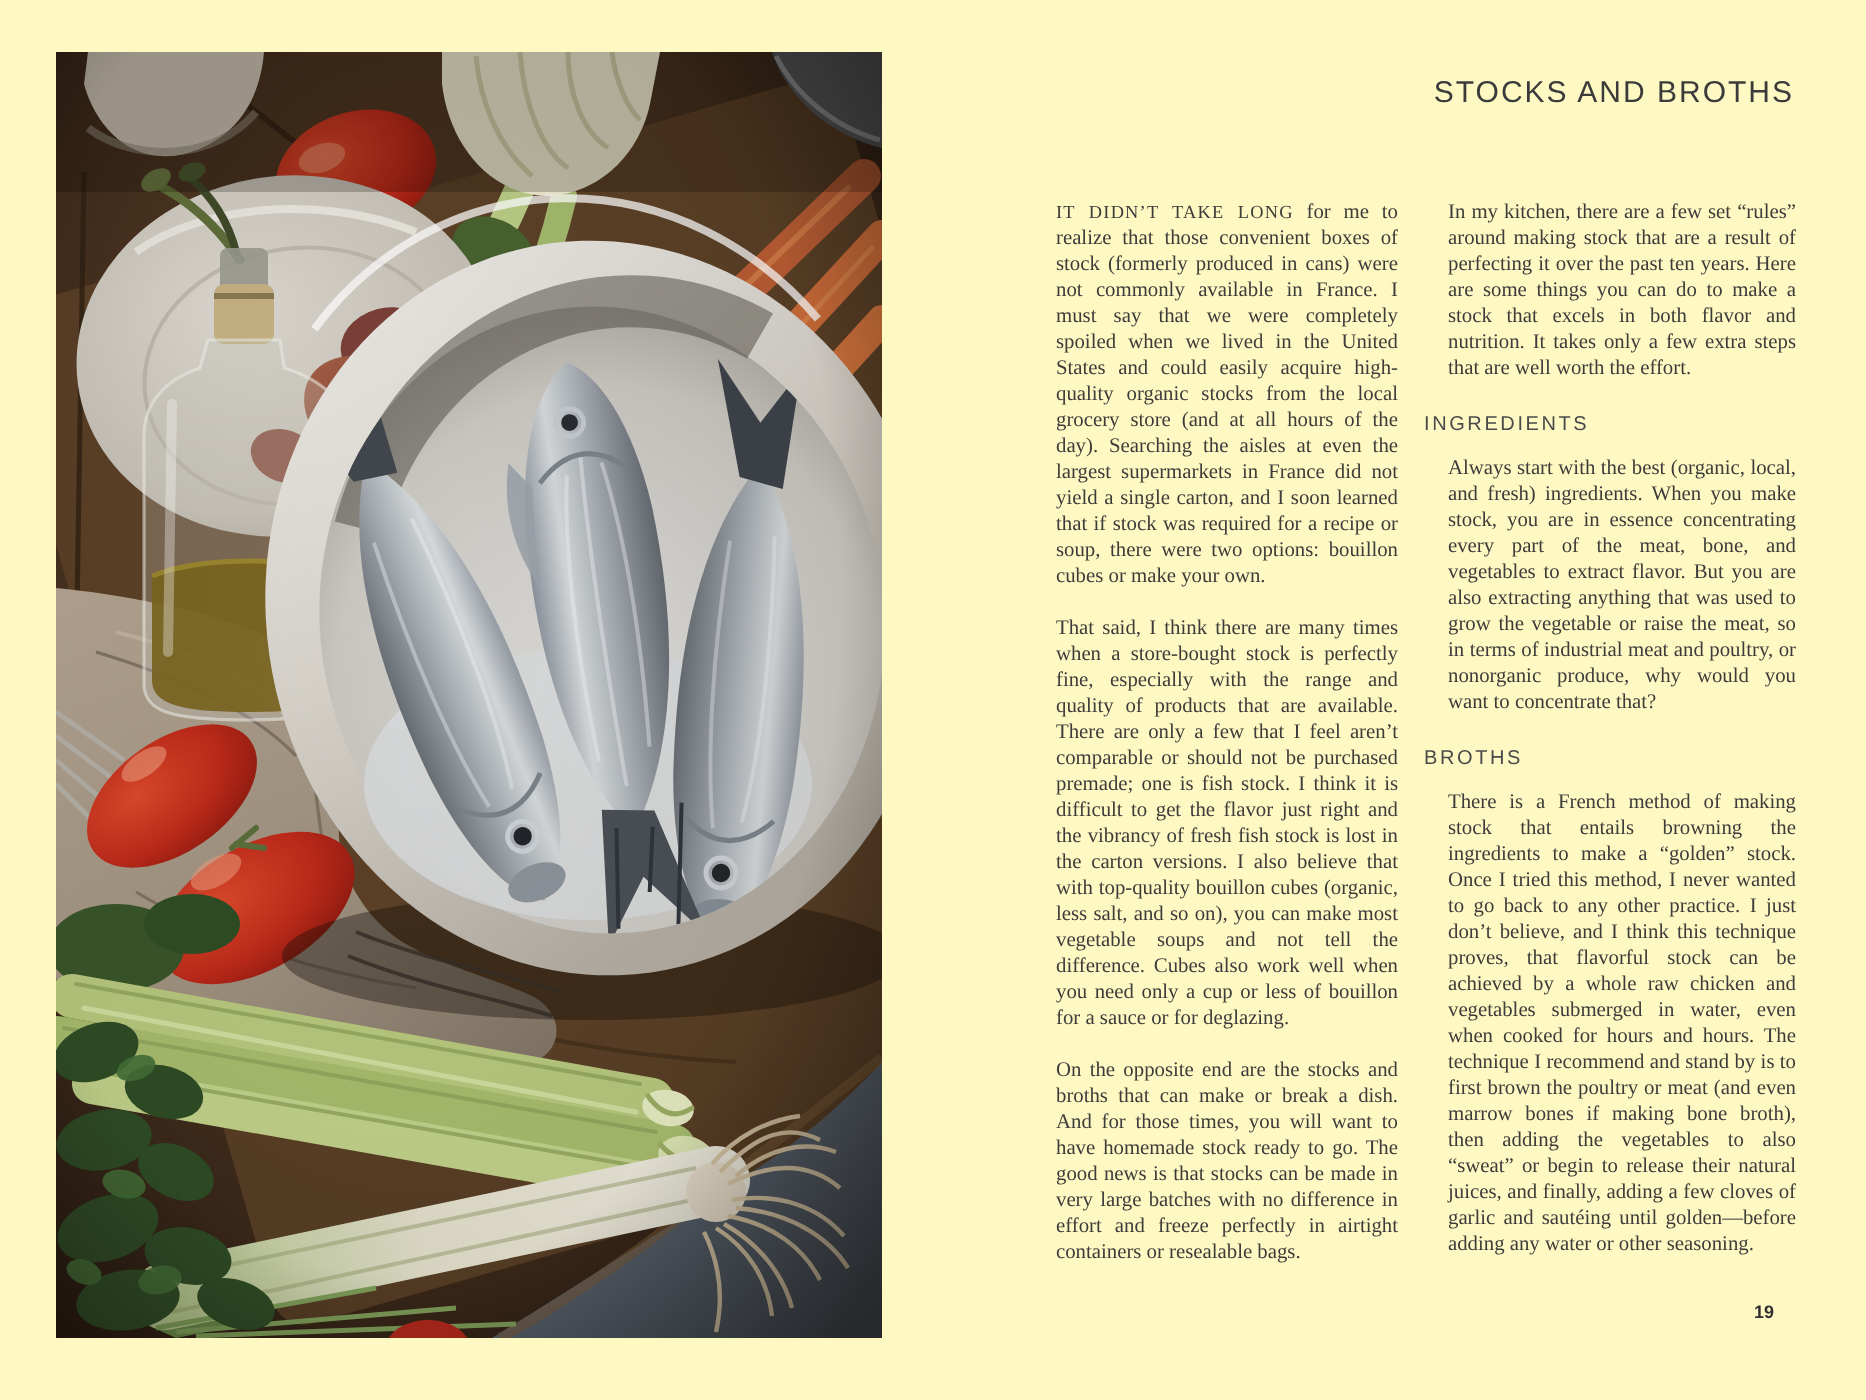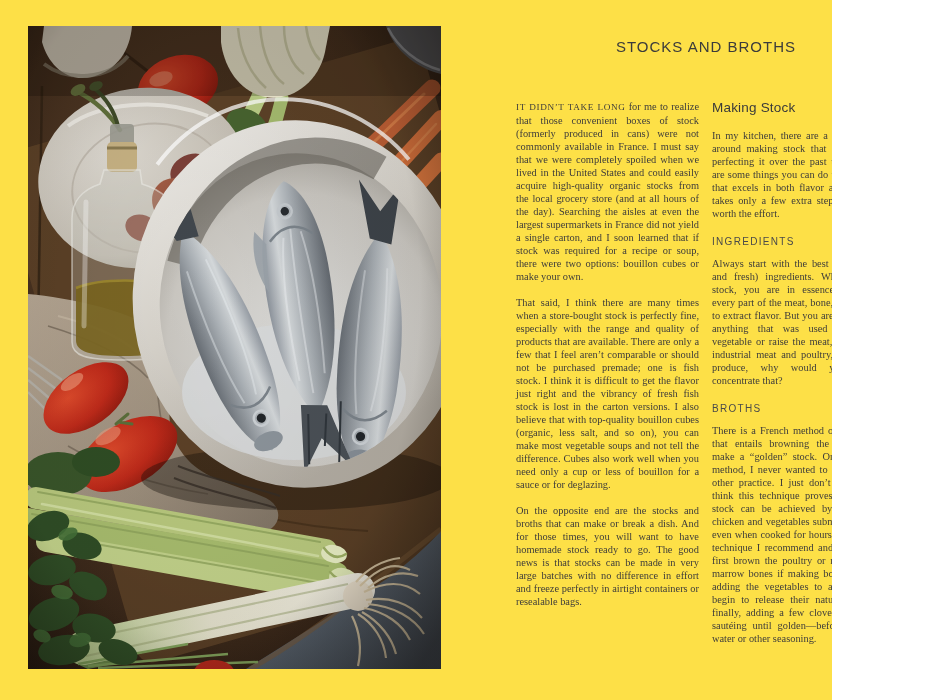--- a/index.html
+++ b/index.html
@@ -1,27 +1,27 @@
 <!DOCTYPE html>
 <html><head>
 <meta charset="utf-8">
 <style>
   html,body{margin:0;padding:0;background:#ffffff;}
-  .page{position:relative;width:832px;height:700px;background:#fde047;overflow:hidden;
+  .page{position:relative;width:933px;height:700px;background:#fef9c3;overflow:hidden;
         font-family:"Liberation Serif", serif;}
   .photo{position:absolute;left:28px;top:26px;width:413px;height:643px;margin:0;
          background:#3a2a1c;overflow:hidden;}
   .photo svg{display:block;}
   h1.chapter{position:absolute;top:38px;right:36px;margin:0;
      font-family:"Liberation Sans", sans-serif;font-weight:400;font-size:15px;
      letter-spacing:1px;color:#3b3b3b;white-space:nowrap;}
   .col{position:absolute;top:100px;}
   .col-left{left:516px;width:183px;}
   .col-right{left:712px;width:186px;}
-  .col p{margin:0 0 13px 0;font-size:10.4px;line-height:13px;color:#3e3c3a;
+  .col p{margin:0 0 13px 12px;font-size:10.4px;line-height:13px;color:#3e3c3a;
      text-align:justify;}
   .lead-caps{font-size:9.2px;letter-spacing:0.6px;color:#3e3c3a;}
   h2.making{margin:0 0 14px 0;font-family:"Liberation Sans", sans-serif;
      font-weight:400;font-size:13.5px;color:#3a3a3a;letter-spacing:0.2px;}
   h3.sub{margin:16px 0 10px 0;font-family:"Liberation Sans", sans-serif;
      font-weight:400;font-size:10px;letter-spacing:1.3px;color:#4a4a4a;}
   .pagenum{position:absolute;left:877px;top:651px;
      font-family:"Liberation Sans", sans-serif;font-weight:600;font-size:9px;color:#2f2f2f;}
 </style>
 </head>
@@ -303,21 +303,20 @@
 
   <h1 class="chapter">STOCKS AND BROTHS</h1>
 
   <section class="col col-left">
     <p><span class="lead-caps">IT DIDN’T TAKE LONG</span><span> for me to realize that those convenient boxes of stock (formerly produced in cans) were not commonly available in France. I must say that we were completely spoiled when we lived in the United States and could easily acquire high-quality organic stocks from the local grocery store (and at all hours of the day). Searching the aisles at even the largest supermarkets in France did not yield a single carton, and I soon learned that if stock was required for a recipe or soup, there were two options: bouillon cubes or make your own.</span></p>
     <p>That said, I think there are many times when a store-bought stock is perfectly fine, especially with the range and quality of products that are available. There are only a few that I feel aren’t comparable or should not be purchased premade; one is fish stock. I think it is difficult to get the flavor just right and the vibrancy of fresh fish stock is lost in the carton versions. I also believe that with top-quality bouillon cubes (organic, less salt, and so on), you can make most vegetable soups and not tell the difference. Cubes also work well when you need only a cup or less of bouillon for a sauce or for deglazing.</p>
     <p>On the opposite end are the stocks and broths that can make or break a dish. And for those times, you will want to have homemade stock ready to go. The good news is that stocks can be made in very large batches with no difference in effort and freeze perfectly in airtight containers or resealable bags.</p>
   </section>
 
   <section class="col col-right">
-    <h2 class="making">Making Stock</h2>
     <p>In my kitchen, there are a few set “rules” around making stock that are a result of perfecting it over the past ten years. Here are some things you can do to make a stock that excels in both flavor and nutrition. It takes only a few extra steps that are well worth the effort.</p>
     <h3 class="sub">INGREDIENTS</h3>
     <p>Always start with the best (organic, local, and fresh) ingredients. When you make stock, you are in essence concentrating every part of the meat, bone, and vegetables to extract flavor. But you are also extracting anything that was used to grow the vegetable or raise the meat, so in terms of industrial meat and poultry, or nonorganic produce, why would you want to concentrate that?</p>
     <h3 class="sub">BROTHS</h3>
     <p>There is a French method of making stock that entails browning the ingredients to make a “golden” stock. Once I tried this method, I never wanted to go back to any other practice. I just don’t believe, and I think this technique proves, that flavorful stock can be achieved by a whole raw chicken and vegetables submerged in water, even when cooked for hours and hours. The technique I recommend and stand by is to first brown the poultry or meat (and even marrow bones if making bone broth), then adding the vegetables to also “sweat” or begin to release their natural juices, and finally, adding a few cloves of garlic and sautéing until golden—before adding any water or other seasoning.</p>
   </section>
 
   <div class="pagenum">19</div>
 </div>
 

